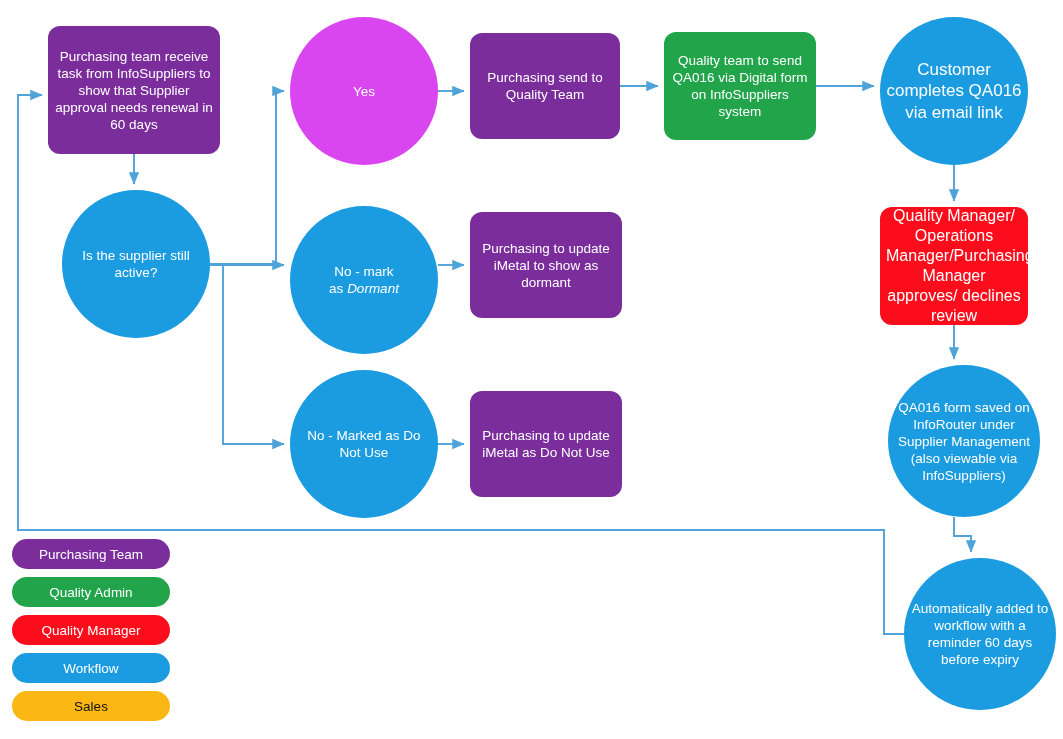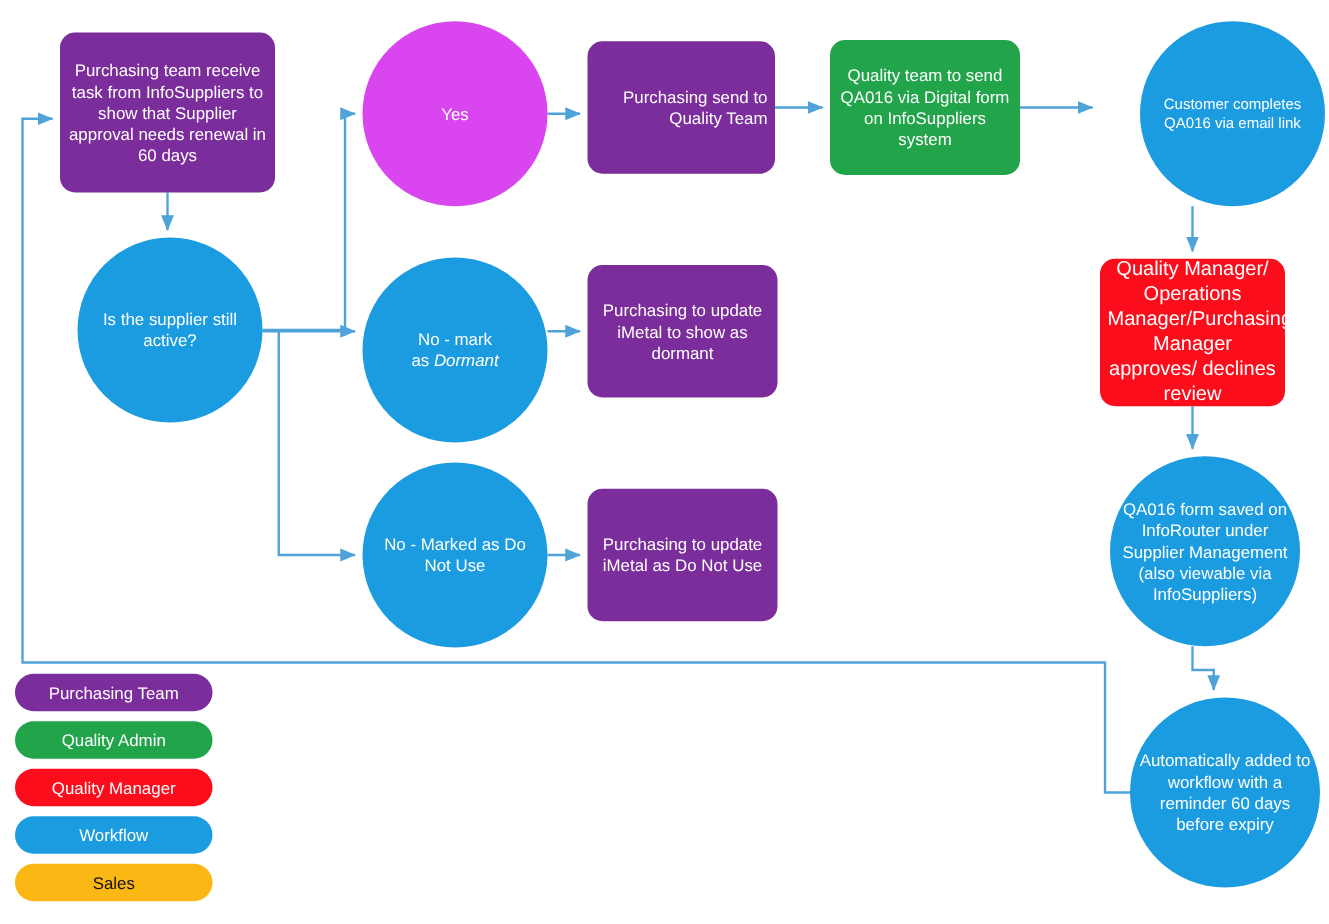--- a/index.html
+++ b/index.html
@@ -123,37 +123,37 @@
   </div>
 
   <div class="node circle" style="left:290px; top:206px; width:148px; height:148px; background:#1B9CE0; font-size:13.5px;">
     <span class="label">No - mark<br>as <i>Dormant</i></span>
   </div>
 
   <div class="node circle" style="left:290px; top:370px; width:148px; height:148px; background:#1B9CE0; font-size:13.5px;">
     <span class="label">No - Marked as Do Not Use</span>
   </div>
 
-  <div class="node rect" style="left:470px; top:33px; width:150px; height:106px; background:#7B2D9B; font-size:13.5px;text-align:right;">
+  <div class="node rect" style="left:470px; top:33px; width:150px; height:106px; background:#7B2D9B; font-size:13.5px;">
     <span class="label">Purchasing send to Quality Team</span>
   </div>
 
   <div class="node rect" style="left:470px; top:212px; width:152px; height:106px; background:#7B2D9B; font-size:13.5px;">
     <span class="label">Purchasing to update iMetal to show as dormant</span>
   </div>
 
   <div class="node rect" style="left:470px; top:391px; width:152px; height:106px; background:#7B2D9B; font-size:13.5px;">
     <span class="label">Purchasing to update iMetal as Do Not Use</span>
   </div>
 
   <div class="node rect" style="left:664px; top:32px; width:152px; height:108px; background:#22A44A; font-size:13.5px;text-align:center;">
     <span class="label">Quality team to send QA016 via Digital form on InfoSuppliers system</span>
   </div>
 
-  <div class="node circle" style="left:912px; top:17px; width:148px; height:148px; background:#1B9CE0; font-size:12px;">
+  <div class="node circle" style="left:880px; top:17px; width:148px; height:148px; background:#1B9CE0; font-size:17px;">
     <span class="label">Customer completes QA016 via email link</span>
   </div>
 
   <div class="node rect" style="left:880px; top:207px; width:148px; height:118px; background:#FC0D1B; font-size:16px;">
     <span class="label">Quality Manager/ Operations Manager/Purchasing Manager approves/ declines review</span>
   </div>
 
   <div class="node circle" style="left:888px; top:365px; width:152px; height:152px; background:#1B9CE0; font-size:13.5px;">
     <span class="label">QA016 form saved on InfoRouter under Supplier Management (also viewable via InfoSuppliers)</span>
   </div>

